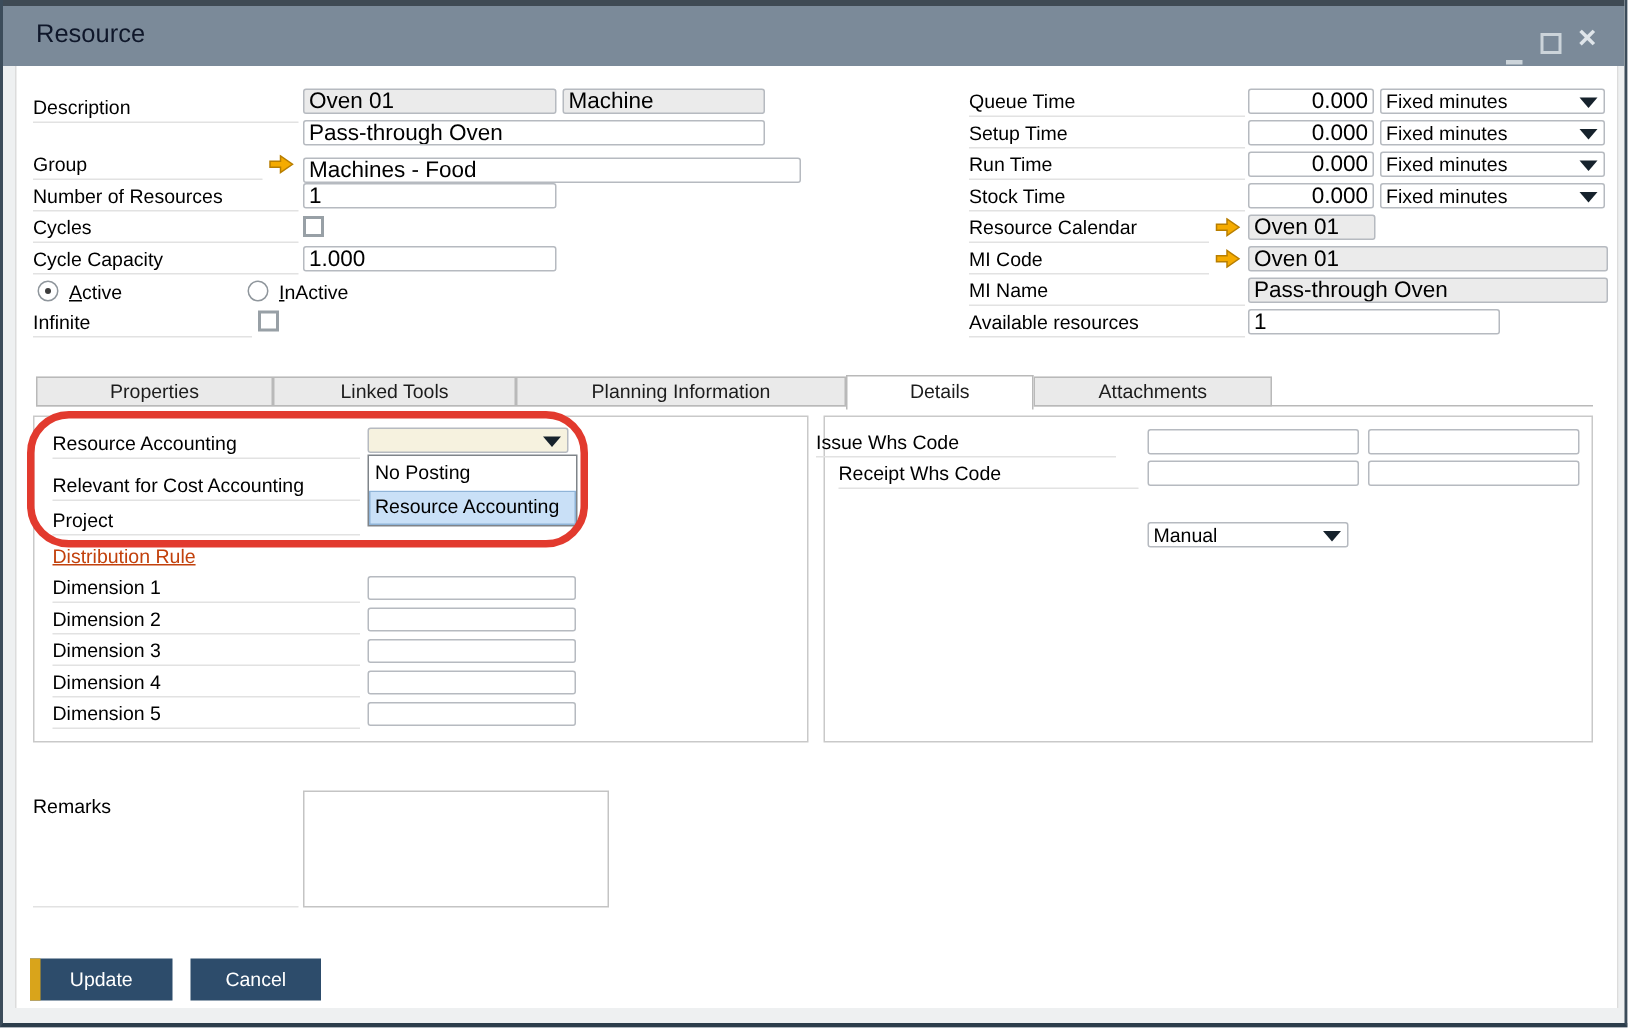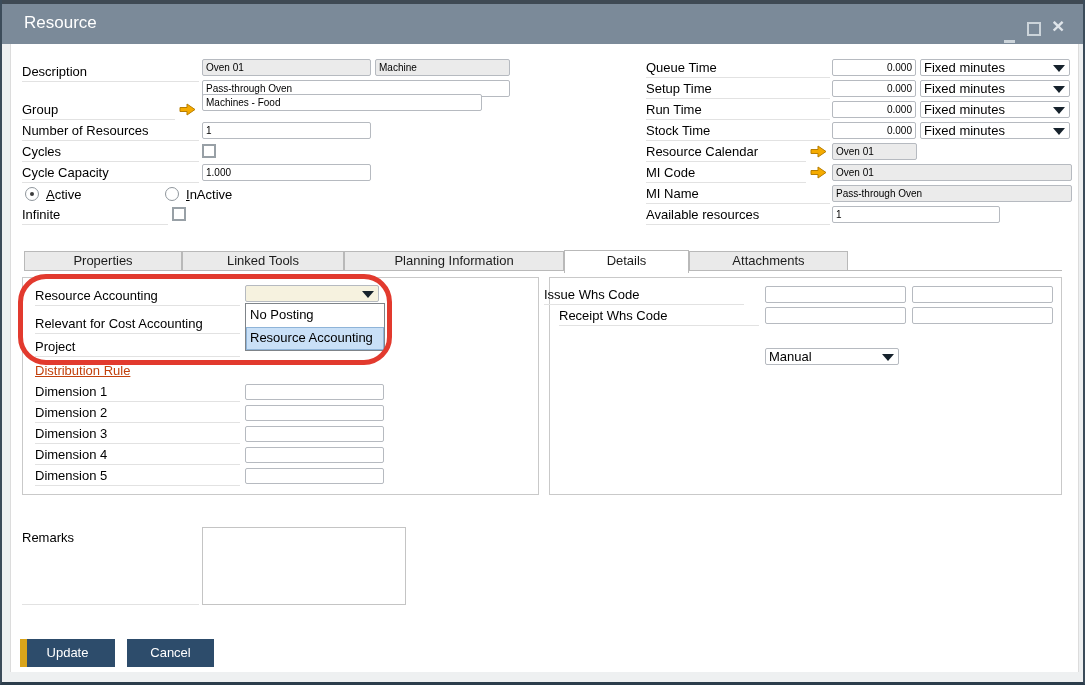--- a/index.html
+++ b/index.html
@@ -7,31 +7,31 @@
   body { font-family:"Liberation Sans","DejaVu Sans",sans-serif; }
   .window {
     position:relative; width:1085px; height:685px; background:#eef0f1;
     border-left:2px solid #3c4c5a; border-right:2px solid #3c4c5a; border-bottom:3px solid #2c3d4b;
     overflow:hidden;
   }
   .titlebar {
     position:absolute; left:0; right:0; top:0; height:44px;
     background:#7b8a99; border-top:4px solid #3f4a54;
   }
-  .title { position:absolute; left:22px; top:9px; font-size:17px; color:#ffffff; }
+  .title { position:absolute; left:22px; top:9px; font-size:17px; color:#0f172a; }
   .ico-min { position:absolute; left:1002px; top:36px; width:11px; height:3px; background:#ccd4da; }
   .ico-max { position:absolute; left:1025px; top:18px; width:14px; height:14px; border:2px solid #ccd4da; }
   .ico-cls { position:absolute; left:1050px; top:11px; font-size:21px; font-weight:bold; color:#dfe5ea; line-height:22px; }
   .mainbg { position:absolute; left:8px; top:44px; width:1069px; height:628px; background:#ffffff;
             border-left:1px solid #dcdcdc; border-right:1px solid #dcdcdc; }
   .lbl { position:absolute; height:18px; line-height:16px; font-size:13px; color:#000;
          border-bottom:1px solid #e2e2e2; white-space:nowrap; overflow:hidden; }
   .lbl.nol { border-bottom:none; }
   .fld { position:absolute; height:17px; background:#fff; border:1px solid #b6bac0; border-radius:2px;
-         font-size:10px; line-height:15px; padding:0 3px; white-space:nowrap; overflow:hidden; }
+         font-size:15px; line-height:15px; padding:0 3px; white-space:nowrap; overflow:hidden; }
   .fld.gray { background:#ebebeb; }
   .fld.num { text-align:right; }
   .combo { position:absolute; height:17px; background:#fff; border:1px solid #b6bac0; border-radius:2px;
            font-size:13px; line-height:15px; padding:0 18px 0 3px; white-space:nowrap; }
   .combo.cream { background:#f6f2df; }
   .tri { position:absolute; right:4px; top:5px; width:0; height:0;
          border-left:6px solid transparent; border-right:6px solid transparent; border-top:7px solid #16222c; }
   .chk { position:absolute; width:14px; height:14px; background:#fff; border:2px solid #98a0a6; }
   .rad { position:absolute; width:14px; height:14px; background:#fff; border:1px solid #8f969c; border-radius:50%; }
   .rad.sel::after { content:''; position:absolute; left:4px; top:4px; width:4px; height:4px; background:#3c3c3c; border-radius:50%; }
@@ -74,21 +74,21 @@
   <div class="fld gray" style="left:200px;top:59px;width:169px">Oven 01</div>
   <div class="fld gray" style="left:373px;top:59px;width:135px">Machine</div>
 
   <div class="lbl" style="left:20px;top:64px;width:177px">Description</div>
   <div class="fld" style="left:200px;top:80px;width:308px">Pass-through Oven</div>
 
   <div class="lbl" style="left:20px;top:102px;width:153px">Group</div>
   <svg class="arrow" style="left:177px;top:103px" viewBox="0 0 17 13">
       <path d="M1 4.5 H8 V1 L16 6.5 L8 12 V8.5 H1 Z" fill="#F5AB00" stroke="#B87E00" stroke-width="1"></path>
     </svg>
-  <div class="fld" style="left:200px;top:94px;width:280px">Machines - Food</div>
+  <div class="fld" style="left:200px;top:105px;width:332px">Machines - Food</div>
 
   <div class="lbl" style="left:20px;top:123px;width:177px">Number of Resources</div>
   <div class="fld" style="left:200px;top:122px;width:169px">1</div>
 
   <div class="lbl" style="left:20px;top:144px;width:177px">Cycles</div>
   <span class="chk" style="left:200px;top:144px"></span>
 
   <div class="lbl" style="left:20px;top:165px;width:177px">Cycle Capacity</div>
   <div class="fld" style="left:200px;top:164px;width:169px">1.000</div>
 

